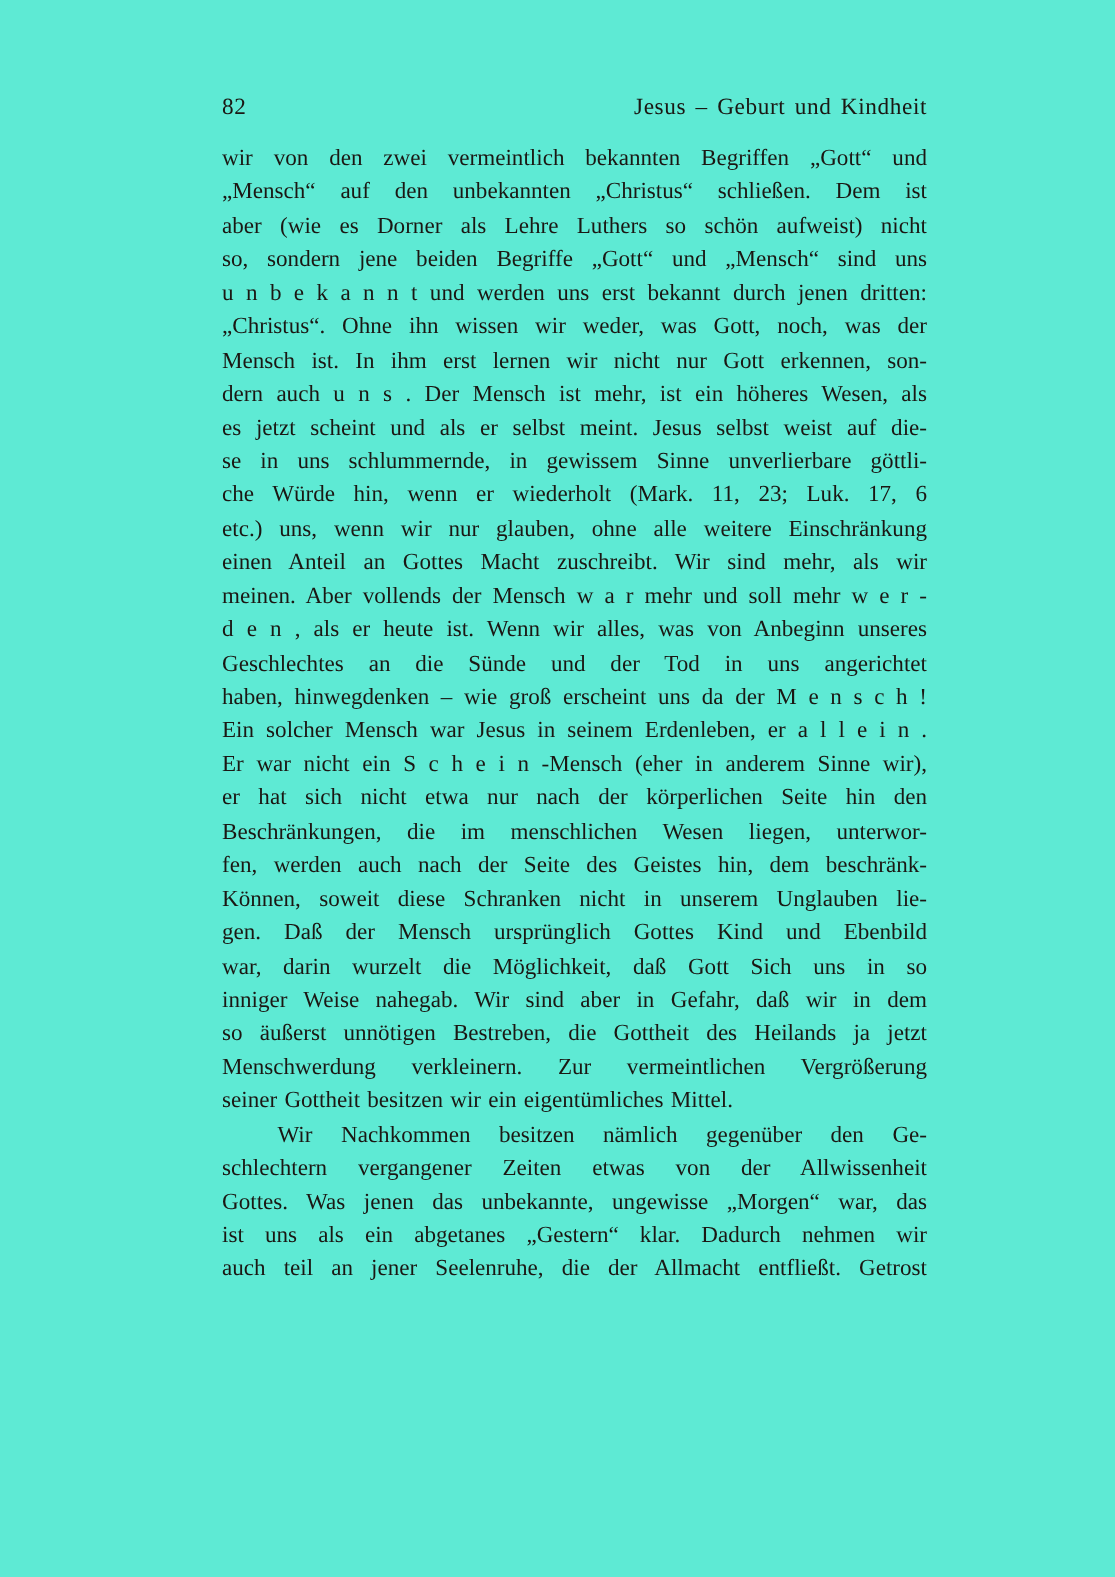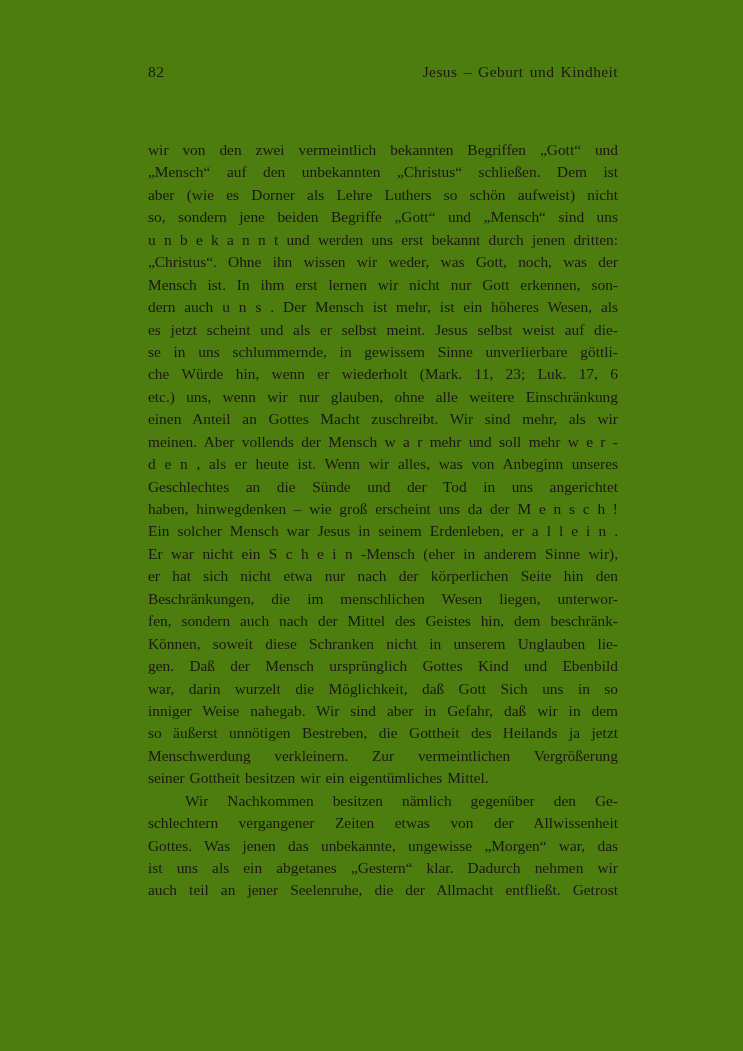--- a/index.html
+++ b/index.html
@@ -4,21 +4,21 @@
 <style>
   html, body {
     margin: 0;
     padding: 0;
     background: #ffffff;
   }
   .book-page {
     position: relative;
     width: 743px;
     height: 1051px;
-    background: #4d7c0f;
+    background: #5eead4;
     color: #1b1713;
     font-family: "Liberation Serif", "DejaVu Serif", serif;
     overflow: hidden;
   }
   .running-header {
     position: absolute;
     left: 148px;
     top: 62px;
     width: 470px;
     height: 20px;
@@ -34,21 +34,20 @@
   }
   .running-title {
     display: block;
     text-align: right;
   }
   .text-block {
     position: absolute;
     left: 148px;
     top: 95px;
     width: 470px;
-    margin-top: 44px;
   }
   .line {
     font-size: 15.4px;
     line-height: 22.45px;
     height: 22.45px;
     overflow: hidden;
     text-align: justify;
     text-align-last: justify;
     word-spacing: 1px;
   }
@@ -82,21 +81,21 @@
       <div class="line">etc.) uns, wenn wir nur glauben, ohne alle weitere Einschränkung</div>
       <div class="line">einen Anteil an Gottes Macht zuschreibt. Wir sind mehr, als wir</div>
       <div class="line">meinen. Aber vollends der Mensch w a r  mehr und soll mehr w e r -</div>
       <div class="line">d e n ,  als er heute ist. Wenn wir alles, was von Anbeginn unseres</div>
       <div class="line">Geschlechtes an die Sünde und der Tod in uns angerichtet</div>
       <div class="line">haben, hinwegdenken – wie groß erscheint uns da der M e n s c h !</div>
       <div class="line">Ein solcher Mensch war Jesus in seinem Erdenleben, er a l l e i n .</div>
       <div class="line">Er war nicht ein S c h e i n -Mensch (eher in anderem Sinne wir),</div>
       <div class="line">er hat sich nicht etwa nur nach der körperlichen Seite hin den</div>
       <div class="line">Beschränkungen, die im menschlichen Wesen liegen, unterwor-</div>
-      <div class="line">fen, sondern auch nach der Mittel des Geistes hin, dem beschränk-</div>
+      <div class="line">fen, werden auch nach der Seite des Geistes hin, dem beschränk-</div>
       <div class="line">Können, soweit diese Schranken nicht in unserem Unglauben lie-</div>
       <div class="line">gen. Daß der Mensch ursprünglich Gottes Kind und Ebenbild</div>
       <div class="line">war, darin wurzelt die Möglichkeit, daß Gott Sich uns in so</div>
       <div class="line">inniger Weise nahegab. Wir sind aber in Gefahr, daß wir in dem</div>
       <div class="line">so äußerst unnötigen Bestreben, die Gottheit des Heilands ja jetzt</div>
       <div class="line">Menschwerdung verkleinern. Zur vermeintlichen Vergrößerung</div>
       <div class="line last">seiner Gottheit besitzen wir ein eigentümliches Mittel.</div>
       <div class="line indent">Wir Nachkommen besitzen nämlich gegenüber den Ge-</div>
       <div class="line">schlechtern vergangener Zeiten etwas von der Allwissenheit</div>
       <div class="line">Gottes. Was jenen das unbekannte, ungewisse „Morgen“ war, das</div>

